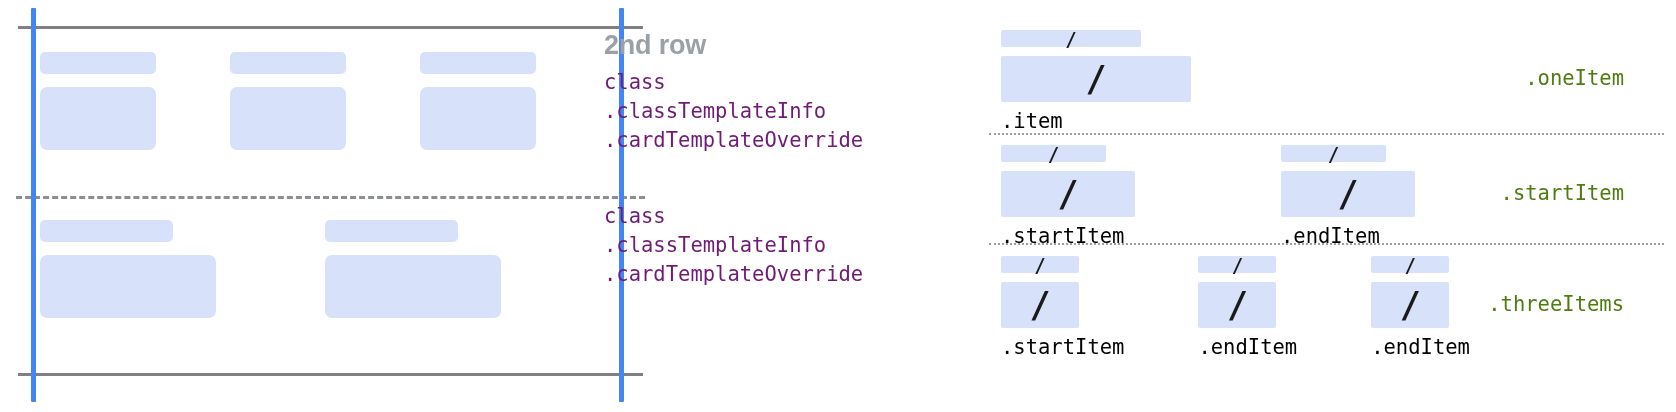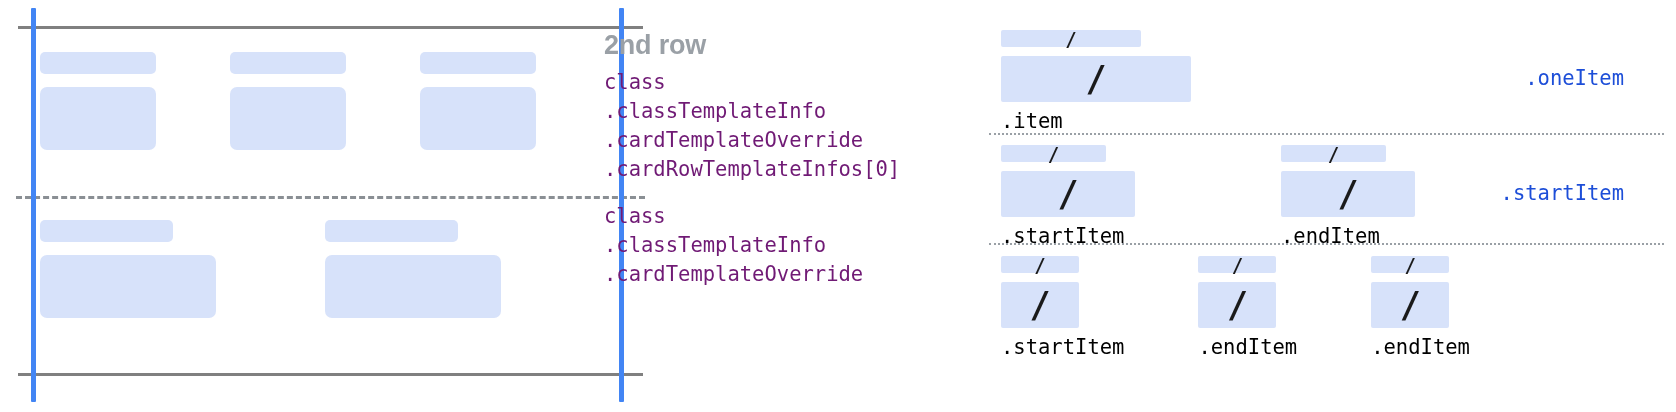--- a/index.html
+++ b/index.html
@@ -81,21 +81,21 @@
   }
   .slot-title .slash{font-size:19px;}
   .slot-body .slash{font-size:35px;}
   .slot-label{
     font-family:"DejaVu Sans Mono",monospace;
     font-size:20.5px;color:#000000;margin-top:7px;white-space:pre;line-height:25px;
   }
   .section-label{
     position:absolute;right:52px;top:44px;
     font-family:"DejaVu Sans Mono",monospace;
-    font-size:20.5px;color:#1d4ed8;white-space:pre;
+    font-size:20.5px;color:#4d7c0f;white-space:pre;
   }
 
   
   #item-section-one .slot-title{width:140px;}
   #item-section-one .slot-body{width:190px;}
   #item-section-one .slot{margin-right:0;}
 
   
   #item-section-two .slot-title{width:105px;}
   #item-section-two .slot-body{width:134px;}
@@ -148,21 +148,20 @@
     </div>
   </div>
 
   <div id="spec-column">
 
     <div class="spec-block" id="spec-block-2">
       <div class="spec-heading">2nd row</div>
       <div class="spec-line">class</div>
       <div class="spec-line">.classTemplateInfo</div>
       <div class="spec-line">.cardTemplateOverride</div>
-      <div class="spec-line">.cardRowTemplateInfos[0]</div>
     </div>
 
     <div class="spec-block" id="spec-block-3">
       <div class="spec-line">class</div>
       <div class="spec-line">.classTemplateInfo</div>
       <div class="spec-line">.cardTemplateOverride</div>
     </div>
   </div>
 
   <div id="item-panel">
@@ -232,16 +231,17 @@
         <div class="slot">
           <div class="slot-title">
             <span class="slash">/</span>
           </div>
           <div class="slot-body">
             <span class="slash">/</span>
           </div>
           <div class="slot-label">.endItem</div>
         </div>
       </div>
+      <div class="section-label">.threeItems</div>
     </div>
 
   </div>
 </div>
 
 </body></html>

